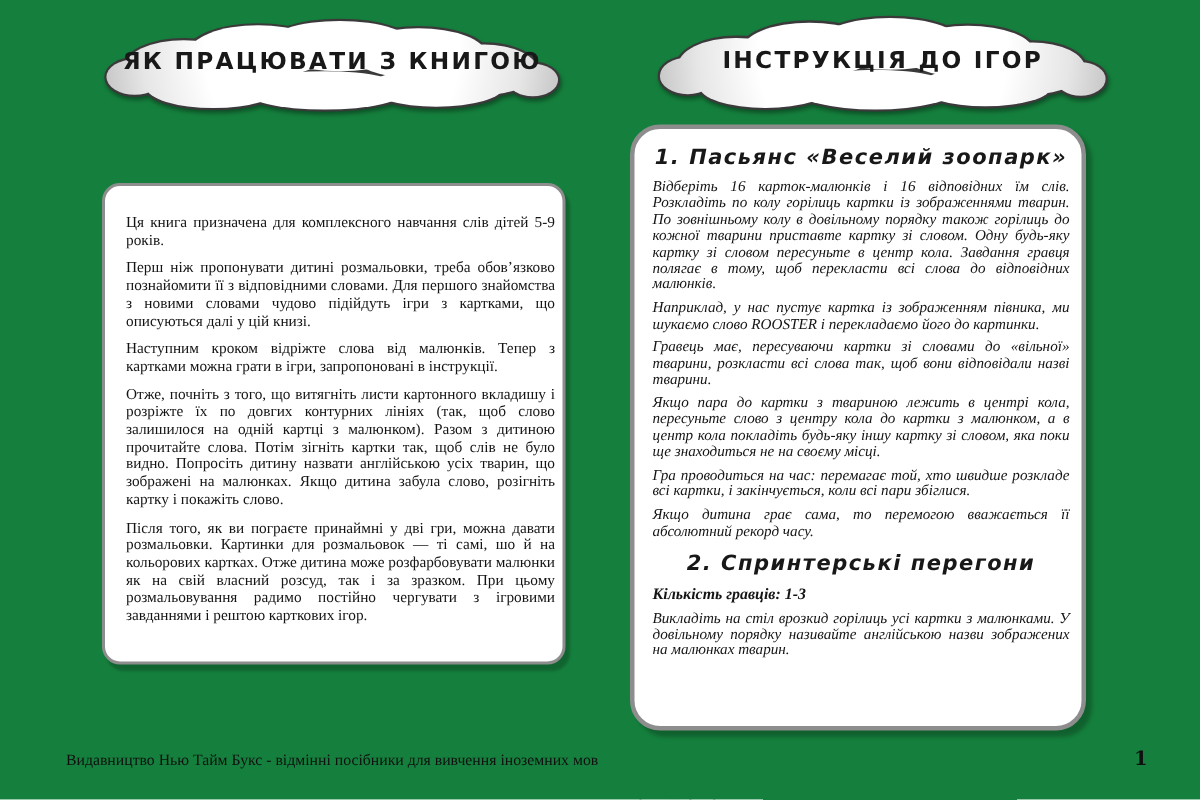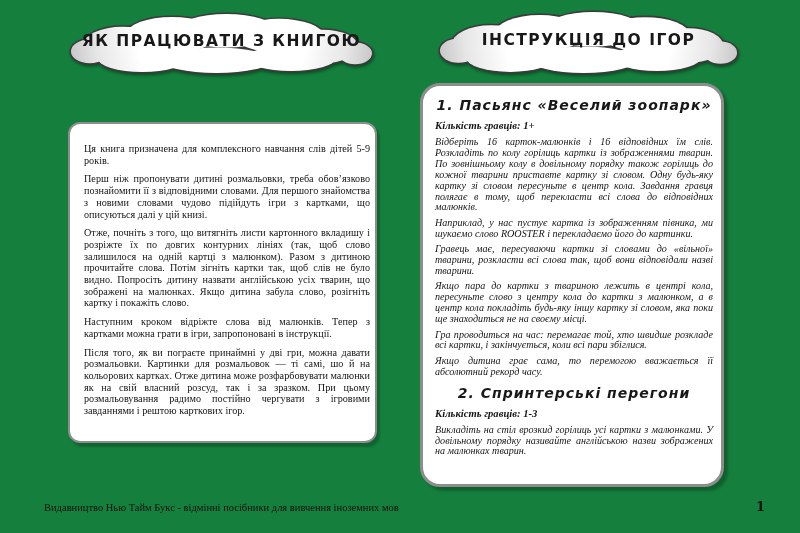--- a/index.html
+++ b/index.html
@@ -134,28 +134,27 @@
         <ellipse cx="150" cy="51" rx="55" ry="13"></ellipse>
           <ellipse cx="225" cy="49" rx="45" ry="13"></ellipse>
       </g>
     </svg>
     <div class="cloud-title">ІНСТРУКЦІЯ ДО ІГОР</div>
   </div>
 
   <div class="textbox" id="box-left">
     <p>Ця книга призначена для комплексного навчання слів дітей 5-9 років.</p>
     <p>Перш ніж пропонувати дитині розмальовки, треба обов’язково познайомити її з відповідними словами. Для першого знайомства з новими словами чудово підійдуть ігри з картками, що описуються далі у цій книзі.</p>
+    <p>Наступним кроком відріжте слова від малюнків. Тепер з картками можна грати в ігри, запропоновані в інструкції.</p>
     <p>Отже, почніть з того, що витягніть листи картонного вкладишу і розріжте їх по довгих контурних лініях (так, щоб слово залишилося на одній картці з малюнком). Разом з дитиною прочитайте слова. Потім зігніть картки так, щоб слів не було видно. Попросіть дитину назвати англійською усіх тварин, що зображені на малюнках. Якщо дитина забула слово, розігніть картку і покажіть слово.</p>
-    <p>Наступним кроком відріжте слова від малюнків. Тепер з картками можна грати в ігри, запропоновані в інструкції.</p>
     <p>Після того, як ви пограєте принаймні у дві гри, можна давати розмальовки. Картинки для розмальовок — ті самі, шо й на кольорових картках. Отже дитина може розфарбовувати малюнки як на свій власний розсуд, так і за зразком. При цьому розмальовування радимо постійно чергувати з ігровими завданнями і рештою карткових ігор.</p>
   </div>
 
   <div class="textbox" id="box-right">
     <div class="game-heading">1. Пасьянс «Веселий зоопарк»</div>
-    <p class="players">Кількість гравців: 1+</p>
     <p class="gp">Відберіть 16 карток-малюнків і 16 відповідних їм слів. Розкладіть по колу горілиць картки із зображеннями тварин. По зовнішньому колу в довільному порядку також горілиць до кожної тварини приставте картку зі словом. Одну будь-яку картку зі словом пересуньте в центр кола. Завдання гравця полягає в тому, щоб перекласти всі слова до відповідних малюнків.</p>
     <p class="gp">Наприклад, у нас пустує картка із зображенням півника, ми шукаємо слово ROOSTER і перекладаємо його до картинки.</p>
     <p class="gp">Гравець має, пересуваючи картки зі словами до «вільної» тварини, розкласти всі слова так, щоб вони відповідали назві тварини.</p>
     <p class="gp">Якщо пара до картки з твариною лежить в центрі кола, пересуньте слово з центру кола до картки з малюнком, а в центр кола покладіть будь-яку іншу картку зі словом, яка поки ще знаходиться не на своєму місці.</p>
     <p class="gp">Гра проводиться на час: перемагає той, хто швидше розкладе всі картки, і закінчується, коли всі пари збіглися.</p>
     <p class="gp">Якщо дитина грає сама, то перемогою вважається її абсолютний рекорд часу.</p>
     <div class="game-heading second">2. Спринтерські перегони</div>
     <p class="players">Кількість гравців: 1-3</p>
     <p class="gp">Викладіть на стіл врозкид горілиць усі картки з малюнками. У довільному порядку називайте англійською назви зображених на малюнках тварин.</p>
 

